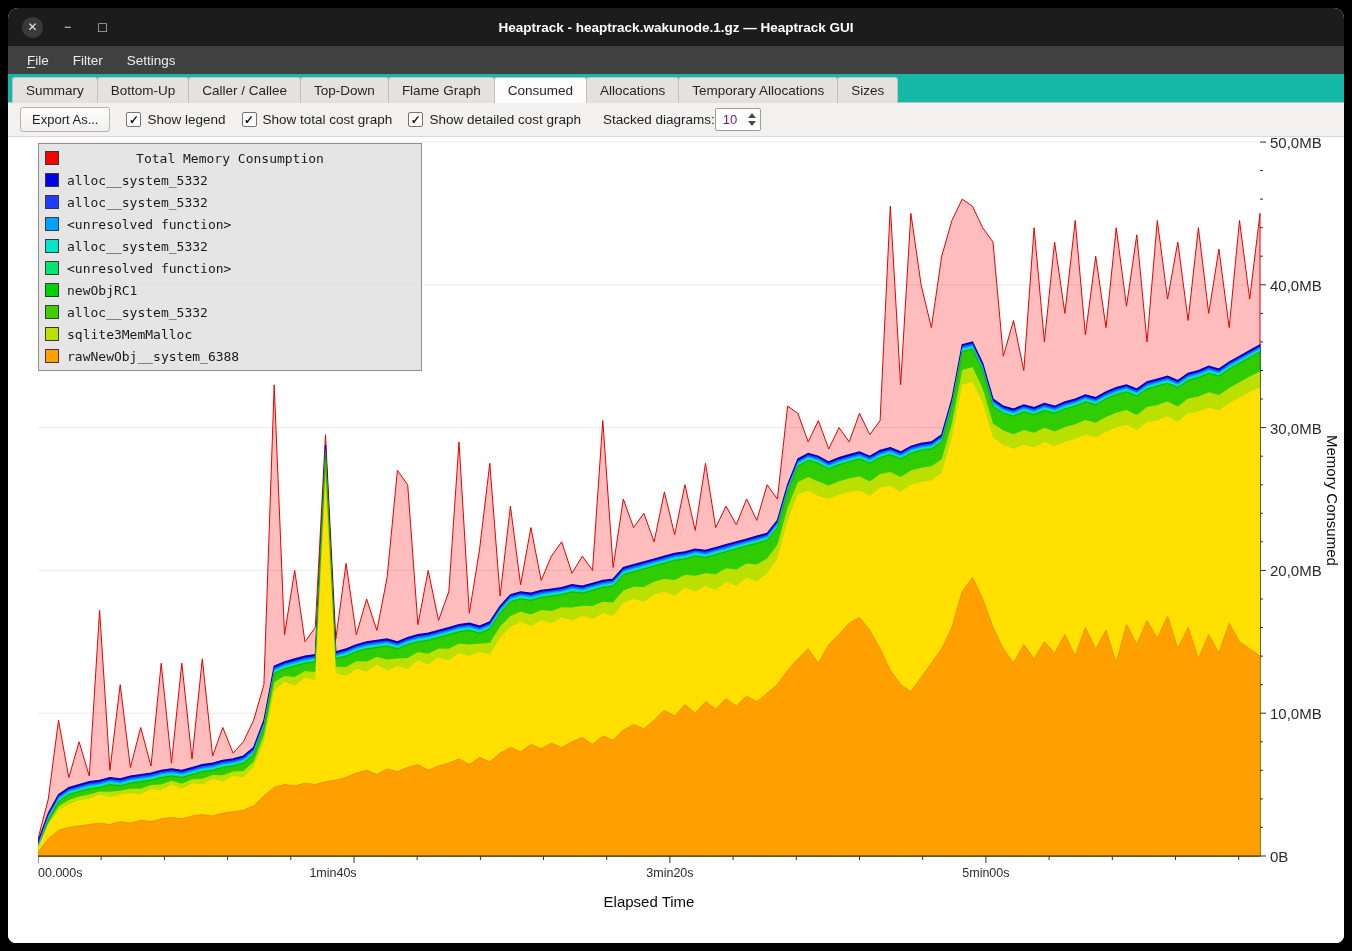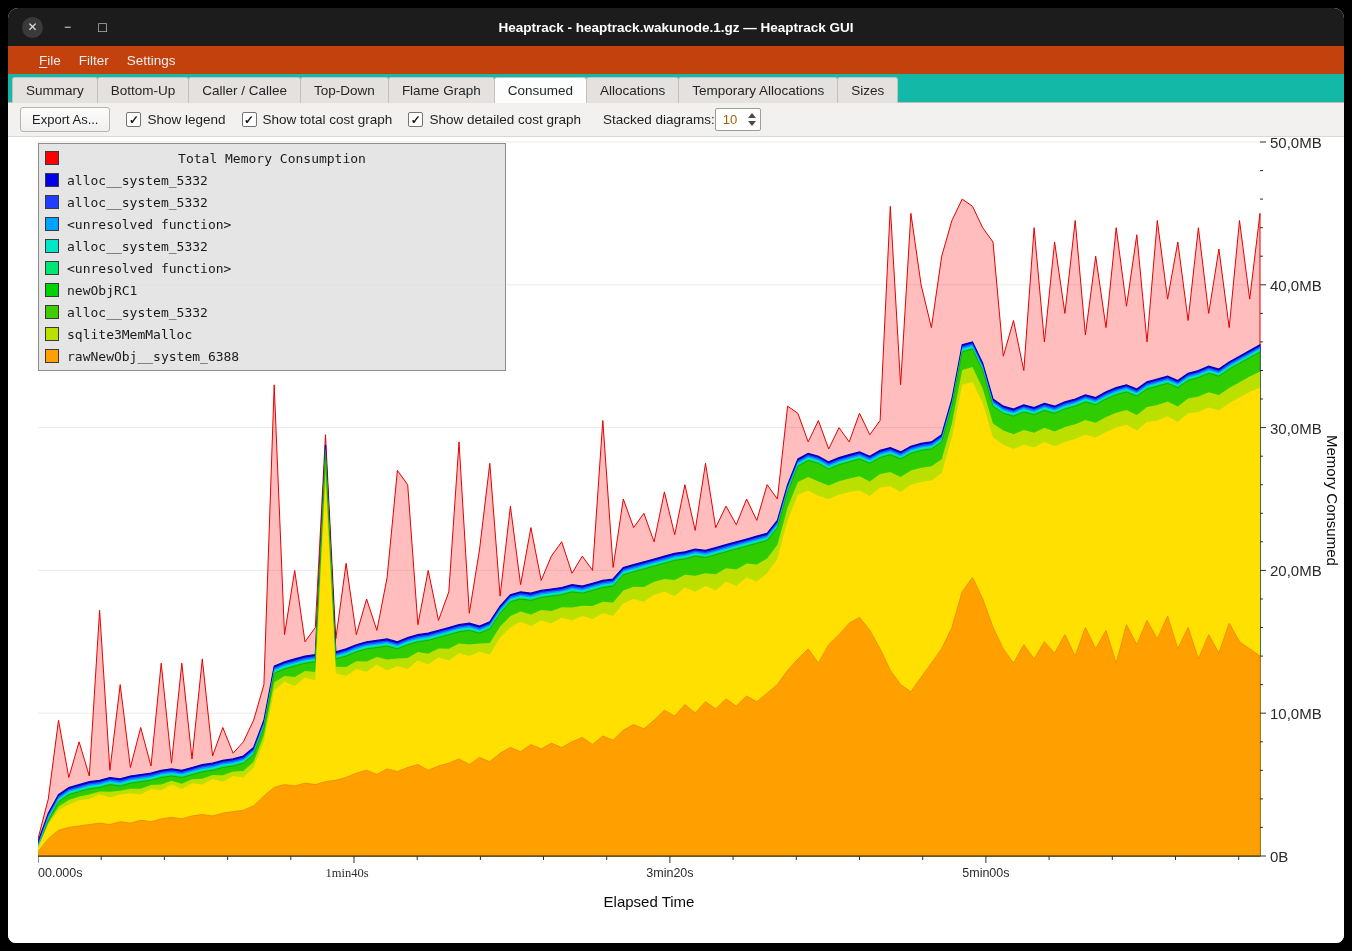--- a/index.html
+++ b/index.html
@@ -21,22 +21,22 @@
   .title-text { color:#ffffff; font-weight:bold; font-size:13.5px; }
   .win-btns { position:absolute; left:14px; top:0; height:38px; display:flex; align-items:center; gap:14px; }
   .wbtn {
     width:21px; height:21px; border-radius:50%; display:flex; align-items:center;
     justify-content:center; color:#e3e3e3; font-size:12px; line-height:1; cursor:default;
   }
   .wbtn.close { background:#3a3a3a; }
   .wbtn.max { font-size:14px; }
   
   .menubar {
-    height:28px; background:#c2410c; display:flex; align-items:center;
-    padding-left:22px; gap:0;
+    height:28px; background:#404040; display:flex; align-items:center;
+    padding-left:10px; gap:6px;
   }
   .menu-item { color:#ededed; font-size:13.5px; padding:3px 9px; }
   .menu-item u { text-decoration:underline; text-underline-offset:2px; }
   
   .tabbar {
     height:29px; background:#14b8a6; border-bottom:1px solid #bfbcba;
     display:flex; align-items:flex-end; padding:2px 0 0 4px;
   }
   .tab {
     display:inline-flex; align-items:center; height:26px; padding:0 13px;
@@ -59,42 +59,42 @@
     width:15px; height:15px; border:1px solid #767472; border-radius:2px; background:#fff;
     display:flex; align-items:center; justify-content:center;
     font-size:12px; font-weight:bold; color:#141414; line-height:1;
   }
   .spin-wrap { display:flex; align-items:center; margin-left:6px; }
   .spin-label { font-size:13.5px; color:#1c1e20; }
   .spinbox {
     width:46px; height:23px; border:1px solid #9f9d9b; border-radius:2px;
     background:#fff; display:flex; overflow:hidden;
   }
-  .spin-value { flex:1; font-size:13px; display:flex; align-items:center; padding-left:7px; color:#a16207; }
+  .spin-value { flex:1; font-size:13px; display:flex; align-items:center; padding-left:7px; color:#701a75; }
   .spin-arrows { width:15px; display:flex; flex-direction:column; align-items:center; justify-content:center; gap:3px; }
   .arr-up { width:0; height:0; border-left:4px solid transparent; border-right:4px solid transparent; border-bottom:5px solid #4a4a4a; }
   .arr-dn { width:0; height:0; border-left:4px solid transparent; border-right:4px solid transparent; border-top:5px solid #4a4a4a; }
   
   .chart-region { position:relative; height:806px; background:#fff; }
   #plot { position:absolute; left:30px; top:0; }
   .x-label { position:absolute; top:729px; font-size:12.5px; color:#2b2b2b; white-space:nowrap; }
   .x-label.centered { transform:translateX(-50%); }
   .x-title {
     position:absolute; top:756px; left:30px; width:1222px; text-align:center;
     font-size:15px; color:#0a0a0a;
   }
   .y-label { position:absolute; left:1262px; font-size:15px; color:#2b2b2b; white-space:nowrap; }
   .y-title {
     position:absolute; left:1314px; top:143px; height:440px; width:20px;
     writing-mode:vertical-rl; display:flex; align-items:center; justify-content:center;
     font-size:15px; color:#0a0a0a;
   }
   
   .legend {
-    position:absolute; left:30px; top:6px; width:468px;
+    position:absolute; left:30px; top:6px; width:384px;
     background:rgba(224,224,224,0.84); border:1px solid #8f8f8f;
     font-family:"DejaVu Sans Mono", monospace; font-size:13px; color:#1a1a1a;
     padding:3px 4px; z-index:5;
   }
   .legend-row { display:flex; align-items:center; height:22px; position:relative; }
   .legend-swatch { width:14px; height:14px; border:1px solid #3a3a3a; margin:0 8px 0 2px; flex:none; }
   .legend-title-text { position:absolute; left:0; right:0; text-align:center; }
   .legend-label { white-space:nowrap; }
 </style>
 </head>
@@ -262,21 +262,21 @@
         </div>
         <div class="legend-row">
           <span class="legend-swatch" style="background: rgb(255, 160, 0);"></span>
           <span class="legend-label">rawNewObj__system_6388</span>
         </div>
       </div>
 
     <div class="x-title">Elapsed Time</div>
     <div class="y-title">Memory Consumed</div>
   <div class="x-label" style="left: 30px;">00.000s</div>
-      <div class="x-label centered" style="left: 339px; font-family: Liberation Serif, serif;">1min40s</div>
+      <div class="x-label centered" style="left: 325px;">1min40s</div>
       <div class="x-label centered" style="left: 661.933px;">3min20s</div>
       <div class="x-label centered" style="left: 977.899px;">5min00s</div>
       <div class="y-label" style="top: 711px;">0B</div>
       <div class="y-label" style="top: 568.2px;">10,0MB</div>
       <div class="y-label" style="top: 425.4px;">20,0MB</div>
       <div class="y-label" style="top: 282.6px;">30,0MB</div>
       <div class="y-label" style="top: 139.8px;">40,0MB</div>
       <div class="y-label" style="top: -3px;">50,0MB</div>
     </div>
 

